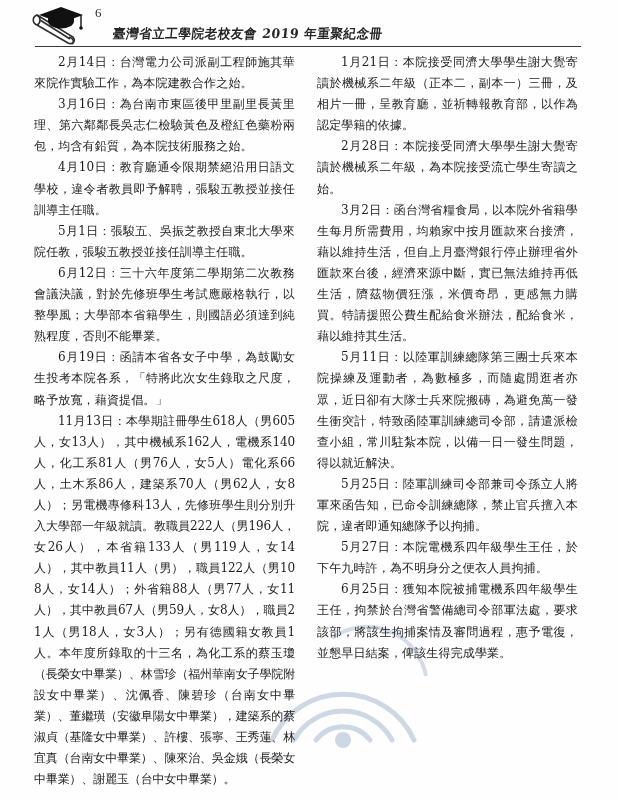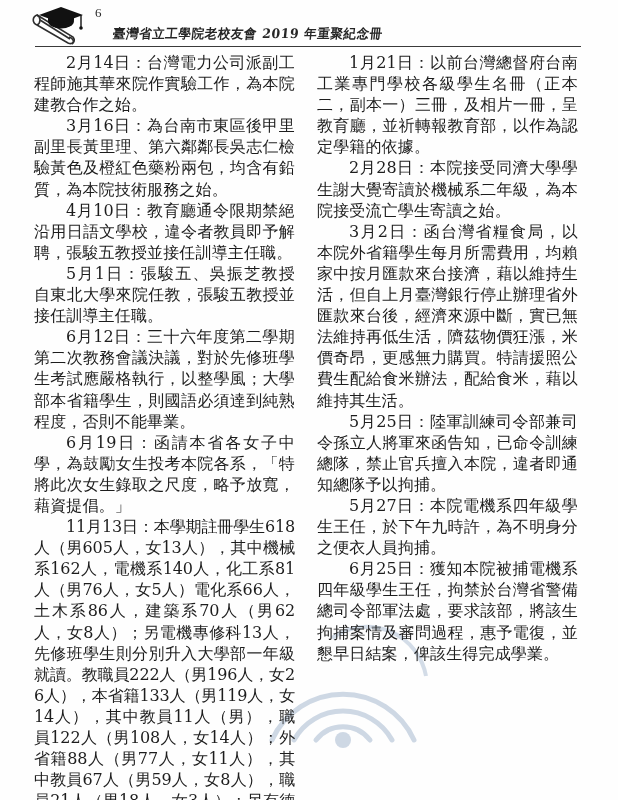--- a/index.html
+++ b/index.html
@@ -92,21 +92,21 @@
     display: flex;
     gap: 22px;
     padding: 0 34px;
     box-sizing: border-box;
   }
   .column {
     width: 261px;
     flex: 0 0 261px;
   }
   .para {
-    font-size: 16px;
+    font-size: 12px;
     line-height: 21.1px;
     text-align: justify;
     text-justify: inter-character;
     text-indent: 2em;
     margin: 0;
     letter-spacing: 0.15px;
     word-break: break-all;
     color: #1d1d1d;
   }
   .para.tight {
@@ -168,22 +168,23 @@
       <p class="para">3月16日：為台南市東區後甲里副里長黃里理、第六鄰鄰長吳志仁檢驗黃色及橙紅色藥粉兩包，均含有鉛質，為本院技術服務之始。</p>
       <p class="para">4月10日：教育廳通令限期禁絕沿用日語文學校，違令者教員即予解聘，張駿五教授並接任訓導主任職。</p>
       <p class="para">5月1日：張駿五、吳振芝教授自東北大學來院任教，張駿五教授並接任訓導主任職。</p>
       <p class="para">6月12日：三十六年度第二學期第二次教務會議決議，對於先修班學生考試應嚴格執行，以整學風；大學部本省籍學生，則國語必須達到純熟程度，否則不能畢業。</p>
       <p class="para">6月19日：函請本省各女子中學，為鼓勵女生投考本院各系，「特將此次女生錄取之尺度，略予放寬，藉資提倡。」</p>
       <p class="para tight">11月13日：本學期註冊學生618人（男605人，女13人），其中機械系162人，電機系140人，化工系81人（男76人，女5人）電化系66人，土木系86人，建築系70人（男62人，女8人）；另電機專修科13人，先修班學生則分別升入大學部一年級就讀。教職員222人（男196人，女26人），本省籍133人（男119人，女14人），其中教員11人（男），職員122人（男108人，女14人）；外省籍88人（男77人，女11人），其中教員67人（男59人，女8人），職員21人（男18人，女3人）；另有德國籍女教員1人。本年度所錄取的十三名，為化工系的蔡玉瓊（長榮女中畢業）、林雪珍（福州華南女子學院附設女中畢業）、沈佩香、陳碧珍（台南女中畢業）、董繼璜（安徽阜陽女中畢業），建築系的蔡淑貞（基隆女中畢業）、許樓、張寧、王秀蓮、林宜真（台南女中畢業）、陳來治、吳金娥（長榮女中畢業）、謝麗玉（台中女中畢業）。</p>
 
     </div>
 
     <div class="column">
-      <p class="para">1月21日：以前台灣總督府台南工業專門學校各級學生名冊（正本二，副本一）三冊，及相片一冊，呈教育廳，並祈轉報教育部，以作為認定學籍的依據。</p>
+      <p class="para">1月21日：本院接受同濟大學學生謝大覺寄讀於機械系二年級（正本二，副本一）三冊，及相片一冊，呈教育廳，並祈轉報教育部，以作為認定學籍的依據。</p>
       <p class="para">2月28日：本院接受同濟大學學生謝大覺寄讀於機械系二年級，為本院接受流亡學生寄讀之始。</p>
       <p class="para">3月2日：函台灣省糧食局，以本院外省籍學生每月所需費用，均賴家中按月匯款來台接濟，藉以維持生活，但自上月臺灣銀行停止辦理省外匯款來台後，經濟來源中斷，實已無法維持再低生活，隮茲物價狂漲，米價奇昂，更感無力購買。特請援照公費生配給食米辦法，配給食米，藉以維持其生活。</p>
+      <p class="para">5月11日：以陸軍訓練總隊第三團士兵來本院操練及運動者，為數極多，而隨處閒逛者亦眾，近日卻有大隊士兵來院搬磚，為避免萬一發生衝突計，特致函陸軍訓練總司令部，請遣派檢查小組，常川駐紮本院，以備一日一發生問題，得以就近解決。</p>
       <p class="para">5月25日：陸軍訓練司令部兼司令孫立人將軍來函告知，已命令訓練總隊，禁止官兵擅入本院，違者即通知總隊予以拘捕。</p>
       <p class="para">5月27日：本院電機系四年級學生王任，於下午九時許，為不明身分之便衣人員拘捕。</p>
       <p class="para">6月25日：獲知本院被捕電機系四年級學生王任，拘禁於台灣省警備總司令部軍法處，要求該部，將該生拘捕案情及審問過程，惠予電復，並懇早日結案，俾該生得完成學業。</p>
     </div>
 
   </div>
 </div>
 
 </body></html>

